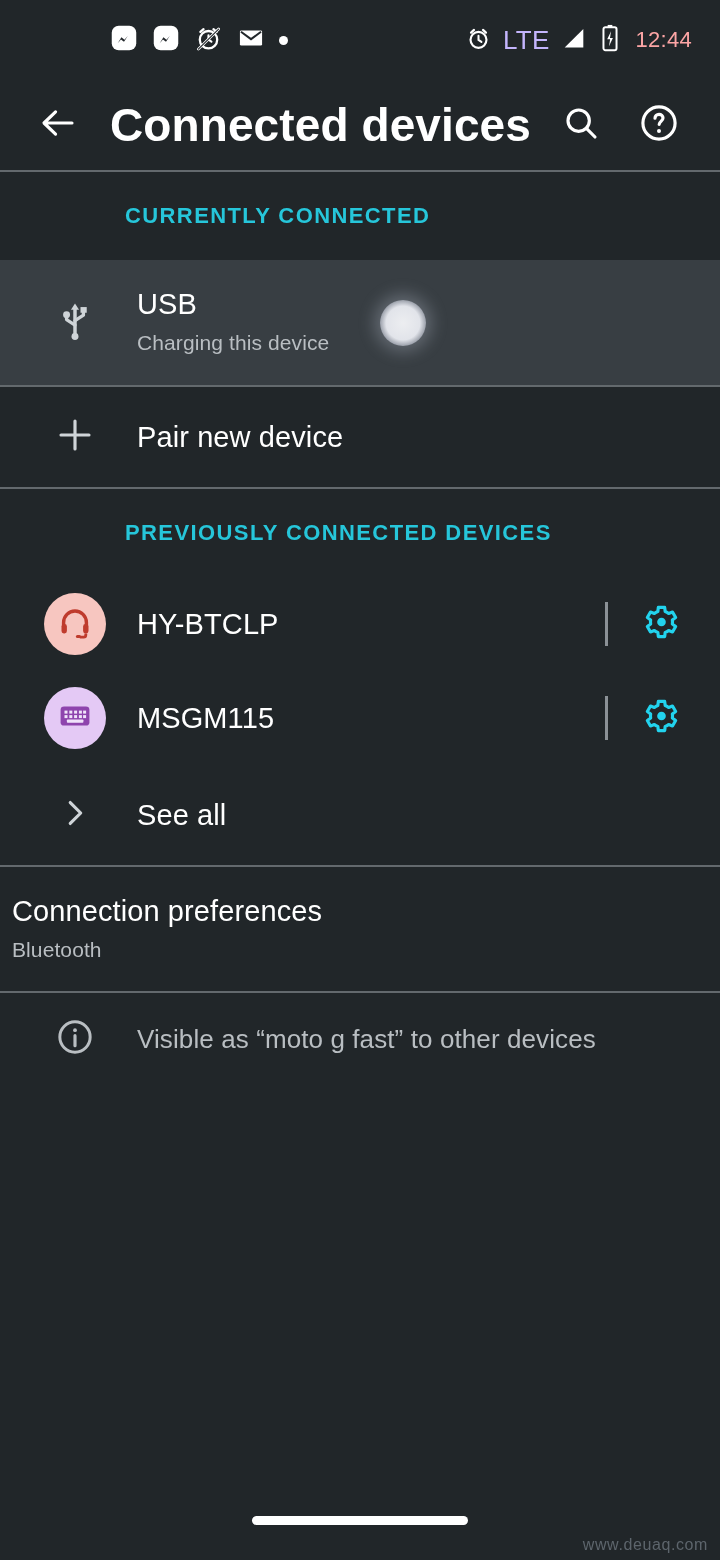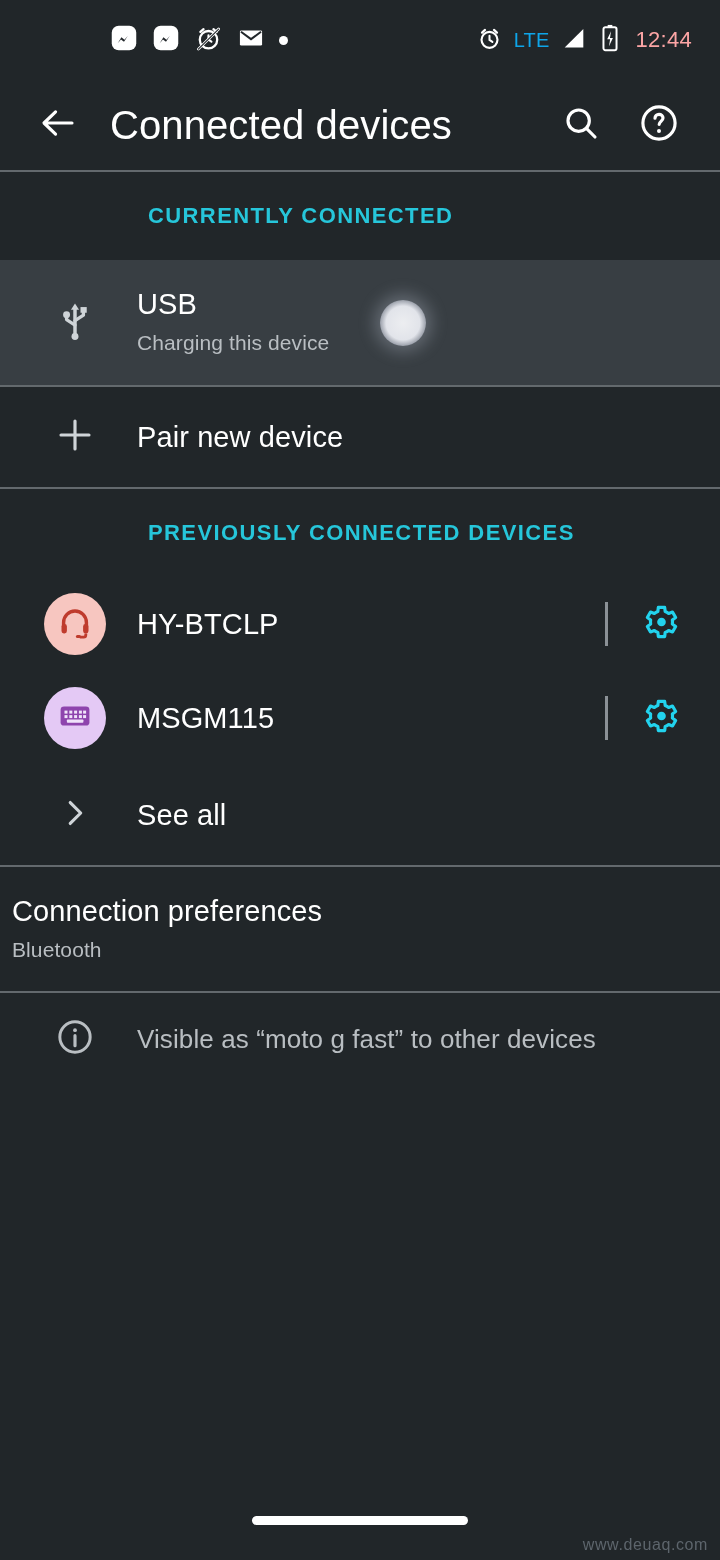--- a/index.html
+++ b/index.html
@@ -40,24 +40,24 @@
     gap: 14px;
     padding-left: 80px;
   }
   .status-right {
     display: flex;
     align-items: center;
     gap: 11px;
   }
   .sb-icon { display: block; }
   .lte-text {
-    font-size: 20px;
+    font-size: 26px;
     font-weight: 500;
     letter-spacing: 0.2px;
-    color: #0ea5e9;
+    color: #c4b5fd;
   }
   .clock {
     font-size: 22px;
     font-weight: 500;
     color: #fca5a5;
     letter-spacing: 0.3px;
     margin-left: 3px;
   }
   .dot-icon {
     width: 9px; height: 9px;
@@ -73,22 +73,22 @@
     align-items: center;
     padding: 0 30px 0 30px;
     box-sizing: border-box;
   }
   .back-btn {
     width: 56px; height: 56px;
     display: flex; align-items: center; justify-content: center;
     margin-right: 24px;
   }
   .app-title {
-    font-size: 40px;
-    font-weight: 400;
+    font-size: 46px;
+    font-weight: 700;
     color: #ffffff;
     letter-spacing: 0.1px;
     flex: 1;
   }
   .appbar-action {
     width: 62px; height: 62px;
     display: flex; align-items: center; justify-content: center;
     margin-left: 16px;
   }
 
@@ -107,21 +107,20 @@
     display: flex;
     align-items: center;
     padding-left: 125px;
     box-sizing: border-box;
   }
   .section-header span {
     font-size: 22px;
     font-weight: 700;
     letter-spacing: 1.4px;
     color: #26c6da;
-    margin-left: 23px;
   }
 
   
   .row {
     display: flex;
     align-items: center;
     box-sizing: border-box;
     padding-left: 12px;
     position: relative;
   }

